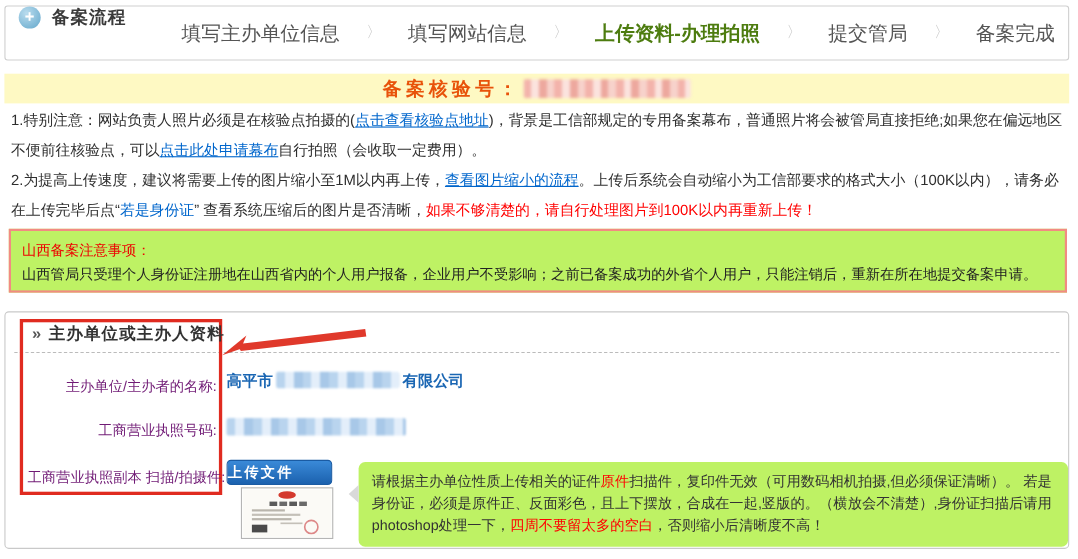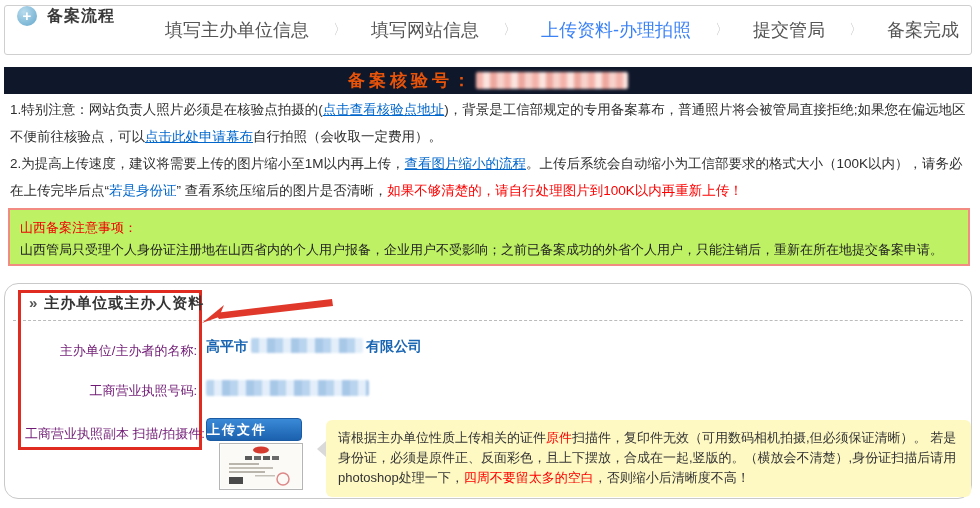--- a/index.html
+++ b/index.html
@@ -16,26 +16,26 @@
   }
   .plus-icon{
     width:20px;height:20px;border-radius:50%;margin-left:12px;flex:0 0 auto;
     background:radial-gradient(circle at 35% 30%,#b9dcee,#63a7cb);
     color:#fff;font-weight:bold;font-size:15px;line-height:19px;text-align:center;
   }
   .plus-icon::before{content:"+";}
   .header-title{margin-left:10px;font-size:16px;font-weight:bold;color:#3a3a3a;letter-spacing:1px;}
   .breadcrumb{margin-left:auto;display:flex;align-items:center;gap:24px;padding-right:12px;font-size:18px;color:#555;white-space:nowrap;}
   .step{cursor:pointer;}
-  .step.active{color:#3b82f6;font-weight:normal;}
+  .step.active{color:#4d7c0f;font-weight:bold;}
   .chev{color:#c8c8c8;font-size:14px;}
   .chev::before{content:"〉";}
   
   .banner{
-    position:absolute;left:4px;top:67px;width:968px;height:27px;background:#0f172a;
+    position:absolute;left:4px;top:67px;width:968px;height:27px;background:#fef9c3;
     display:flex;align-items:center;justify-content:center;
   }
   .banner-label{color:#e8530a;font-weight:bold;font-size:17px;letter-spacing:4px;}
   .redacted-pink{
     display:inline-block;width:152px;height:17px;margin-left:2px;border-radius:2px;
     background:repeating-linear-gradient(90deg,#f3b3ab 0 7px,#fbe3de 7px 14px,#eda89e 14px 21px,#f7d2cb 21px 28px);
     filter:blur(1.4px);
   }
   
   .notes{position:absolute;left:10px;top:96px;width:958px;font-size:13.5px;line-height:27px;color:#2e2e2e;}
@@ -45,21 +45,21 @@
   .red{color:#ff0000;}
   
   .notice{
     position:absolute;left:8px;top:208px;width:962px;height:58px;box-sizing:border-box;
     background:#bef264;border:2px solid #f28b82;padding:7px 10px;font-size:13px;line-height:22px;color:#222;
   }
   .notice-title{color:#ee0000;}
   
   .main-card{
     position:absolute;left:4px;top:283px;width:968px;height:216px;box-sizing:border-box;
-    background:#fff;border:1px solid #c9c9c9;border-radius:14px;
+    background:#fff;border:1px solid #c9c9c9;border-radius:4px;
   }
   .red-rect{position:absolute;left:13px;top:6px;width:178px;height:154px;border:3px solid #e02b20;z-index:3;}
   .section-title{position:absolute;left:24px;top:10px;font-size:15px;font-weight:bold;color:#333;letter-spacing:1px;z-index:4;}
   .section-marker{color:#555;margin-right:6px;font-size:15px;}
   .dashed-line{position:absolute;left:8px;top:36px;width:950px;border-top:1px dashed #bbb;z-index:1;}
   .annotation{position:absolute;left:330px;top:19px;font-size:20px;color:#e45252;letter-spacing:2px;z-index:5;white-space:nowrap;}
   .arrow-svg{position:absolute;left:196px;top:12px;z-index:5;}
   .fld-label{position:absolute;left:20px;width:172px;text-align:right;font-size:13px;color:#701a75;z-index:4;white-space:nowrap;}
   .lbl-1{top:58px;}
   .lbl-2{top:98px;}
@@ -76,21 +76,21 @@
     position:absolute;left:201px;top:134px;width:96px;height:23px;box-sizing:border-box;z-index:2;
     background:linear-gradient(#3a8ad8,#1b61ae);border:1px solid #1a5ba3;border-radius:4px;
     color:#fff;font-size:13px;font-weight:bold;text-align:left;line-height:21px;letter-spacing:2px;cursor:pointer;
   }
   .thumb{
     position:absolute;left:214px;top:159px;width:84px;height:47px;box-sizing:border-box;z-index:2;
     border:1px solid #b5b5b5;background:#fdfdfb;padding:1px;cursor:pointer;
   }
   .tipbox{
     position:absolute;left:321px;top:136px;width:645px;height:77px;box-sizing:border-box;z-index:2;
-    background:#fef9c3;border-radius:6px;padding:8px 12px;font-size:13px;line-height:20px;color:#333;
+    background:#bef264;border-radius:6px;padding:8px 12px;font-size:13px;line-height:20px;color:#333;
   }
   .tipbox::before{
     content:"";position:absolute;left:-9px;top:21px;
     border-top:8px solid transparent;border-bottom:8px solid transparent;border-right:9px solid #d9d9d9;
   }
 </style>
 </head>
 <body>
 
 <div class="header-card">

